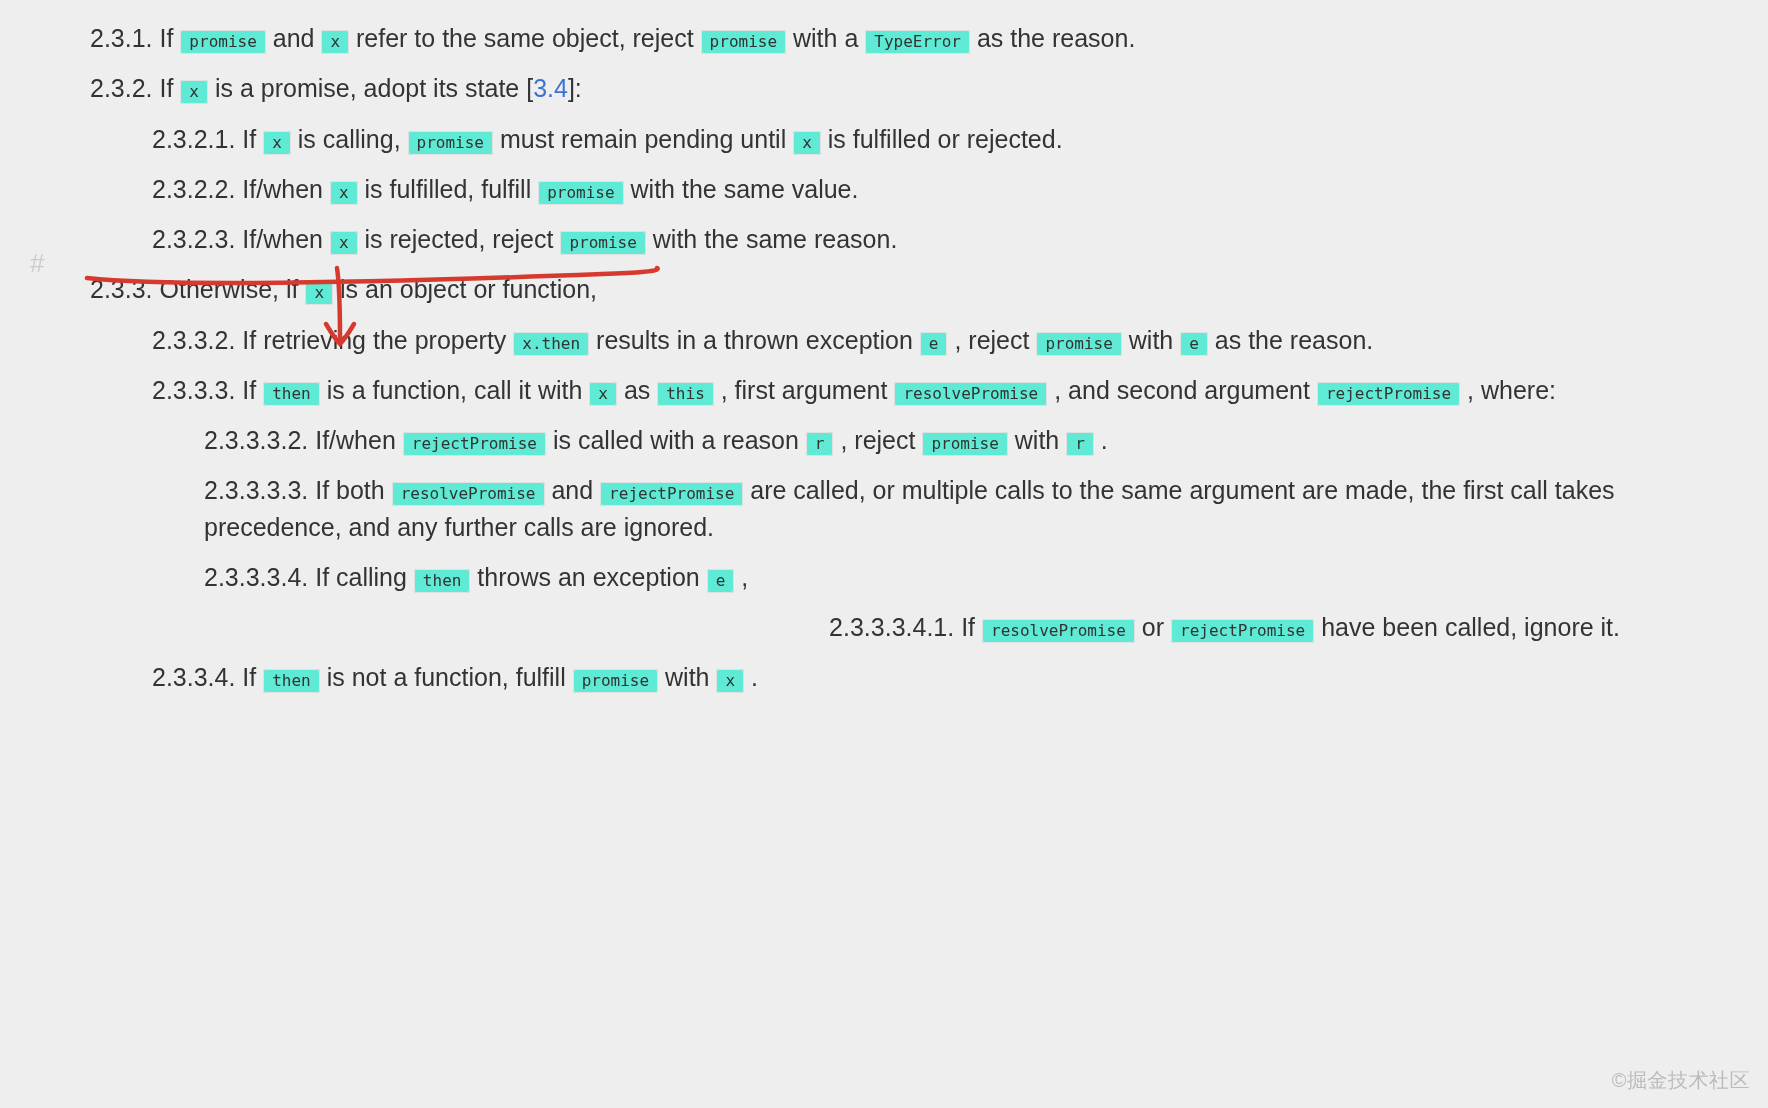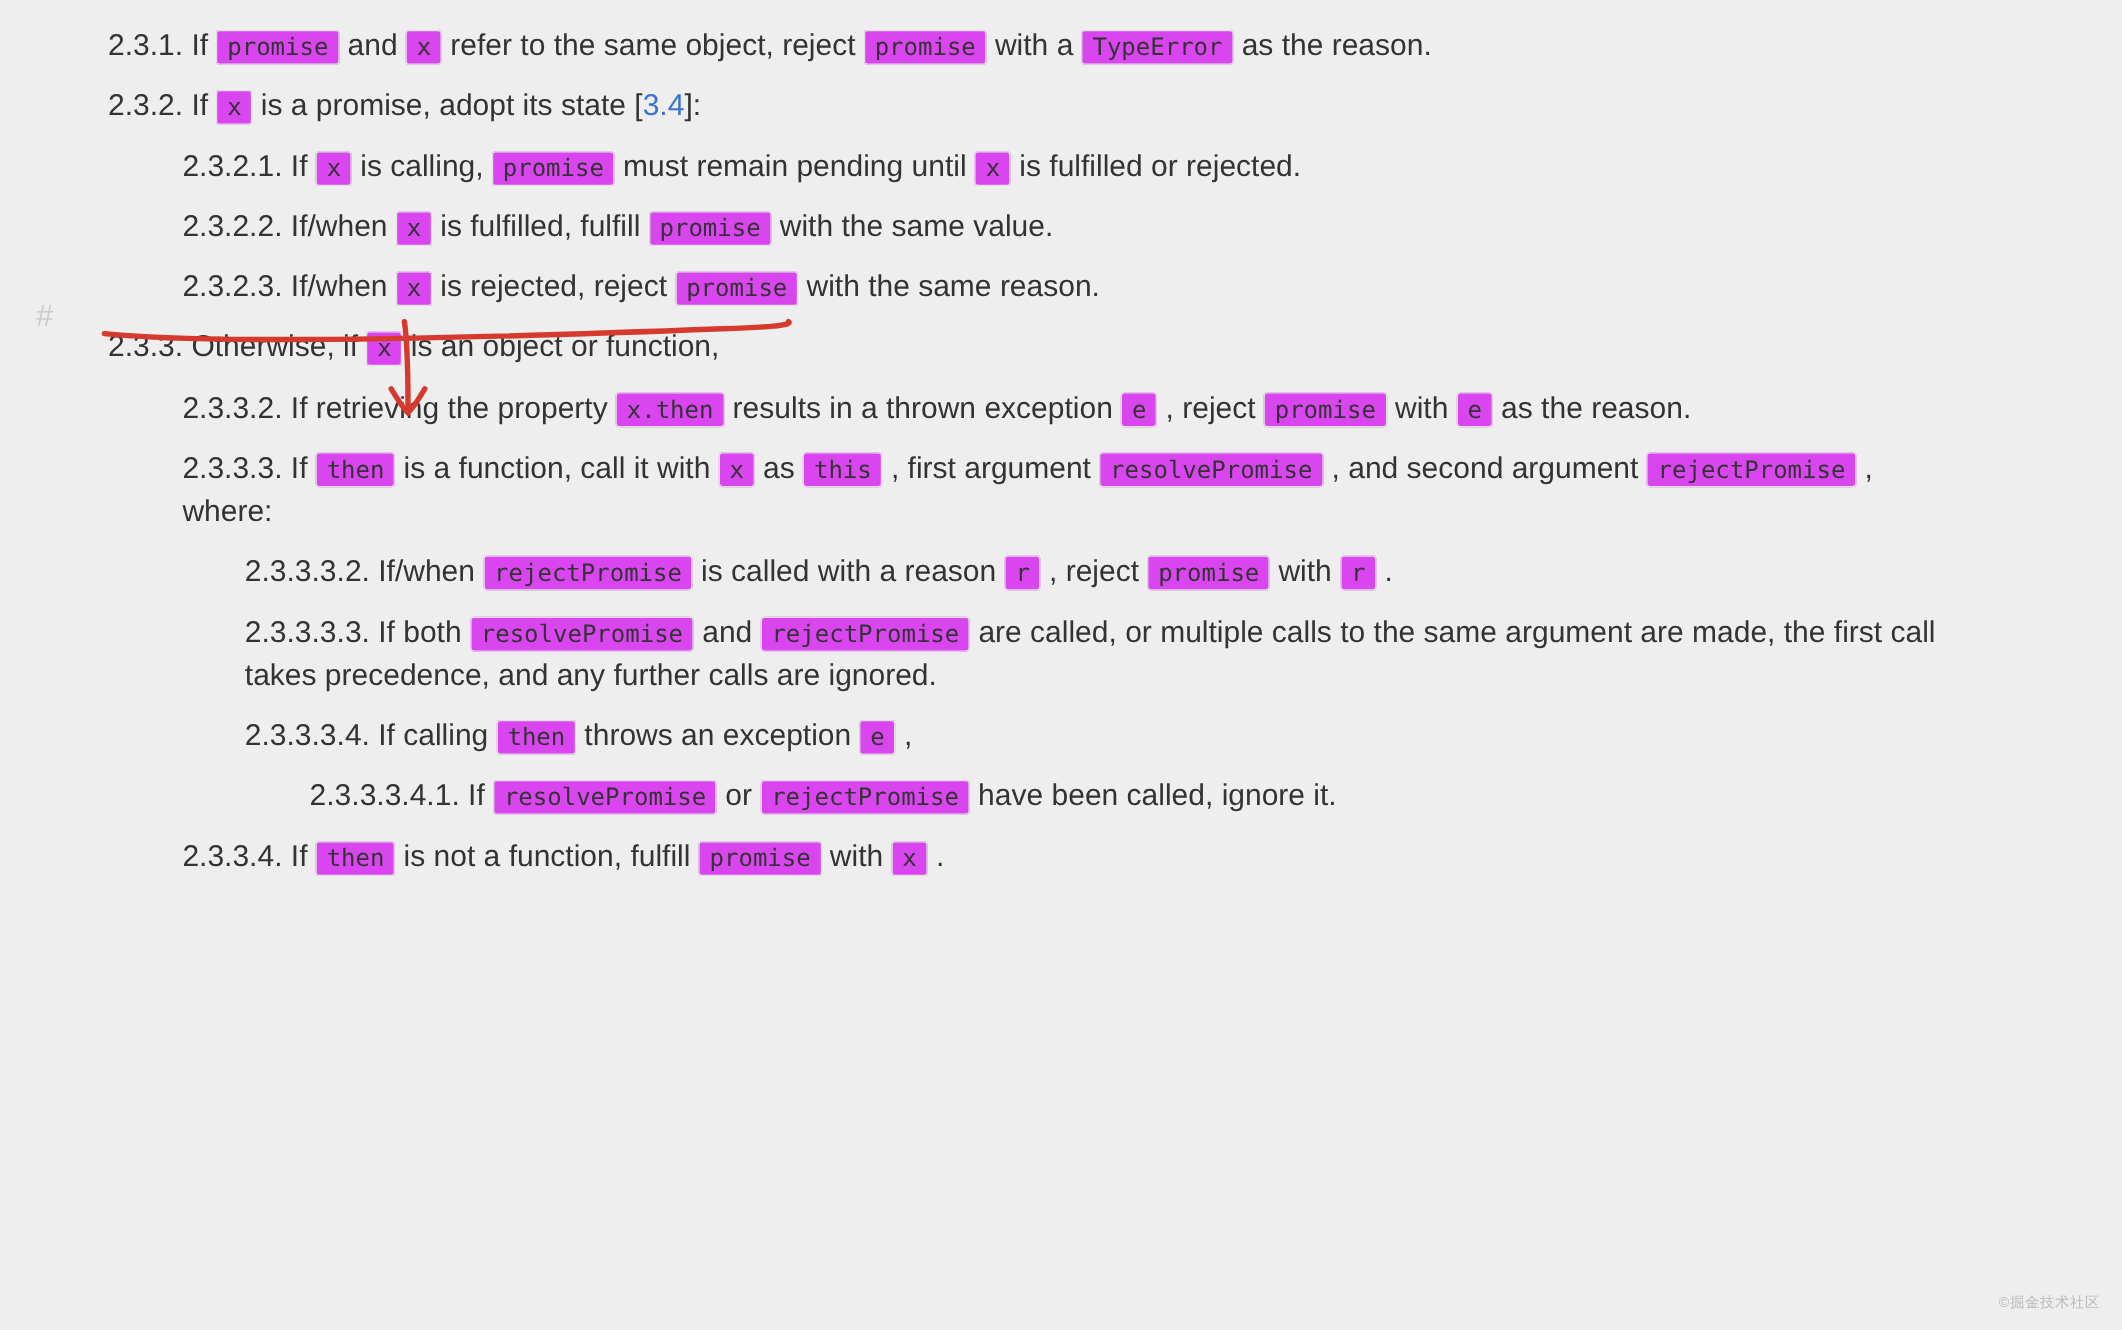--- a/index.html
+++ b/index.html
@@ -32,45 +32,45 @@
     margin: 0;
     padding: 0;
   }
   li {
     margin: 0 0 14px 0;
     line-height: 1.45;
   }
   .L1 { margin-left: 90px; }
   .L2 { margin-left: 152px; }
   .L3 { margin-left: 204px; }
-  .L4 { margin-left: 258px; }
+  .L4 { margin-left: 258px; text-align: right; }
   .num { display: inline; }
   code {
     font-family: ui-monospace, SFMono-Regular, Menlo, Consolas, monospace;
-    background: #d946ef;
+    background: #5eead4;
     border: 1px solid #e1e1e1;
     border-radius: 3px;
     padding: 1px 8px 2px 8px;
-    font-size: 20px;
+    font-size: 16px;
     color: #333;
   }
   .link { color: #3b73d4; text-align: center; }
   .annot {
     position: absolute;
     left: 82px;
     top: 248px;
     width: 720px;
     height: 120px;
     pointer-events: none;
   }
   .watermark {
     position: absolute;
     right: 18px;
     bottom: 14px;
-    font-size: 12px;
+    font-size: 20px;
     color: #bbb;
     letter-spacing: 0.5px;
   }
   .wrap { max-width: 1620px; }
 </style>
 </head>
 <body>
 
 <div class="page">
   <span class="hash">#</span>

